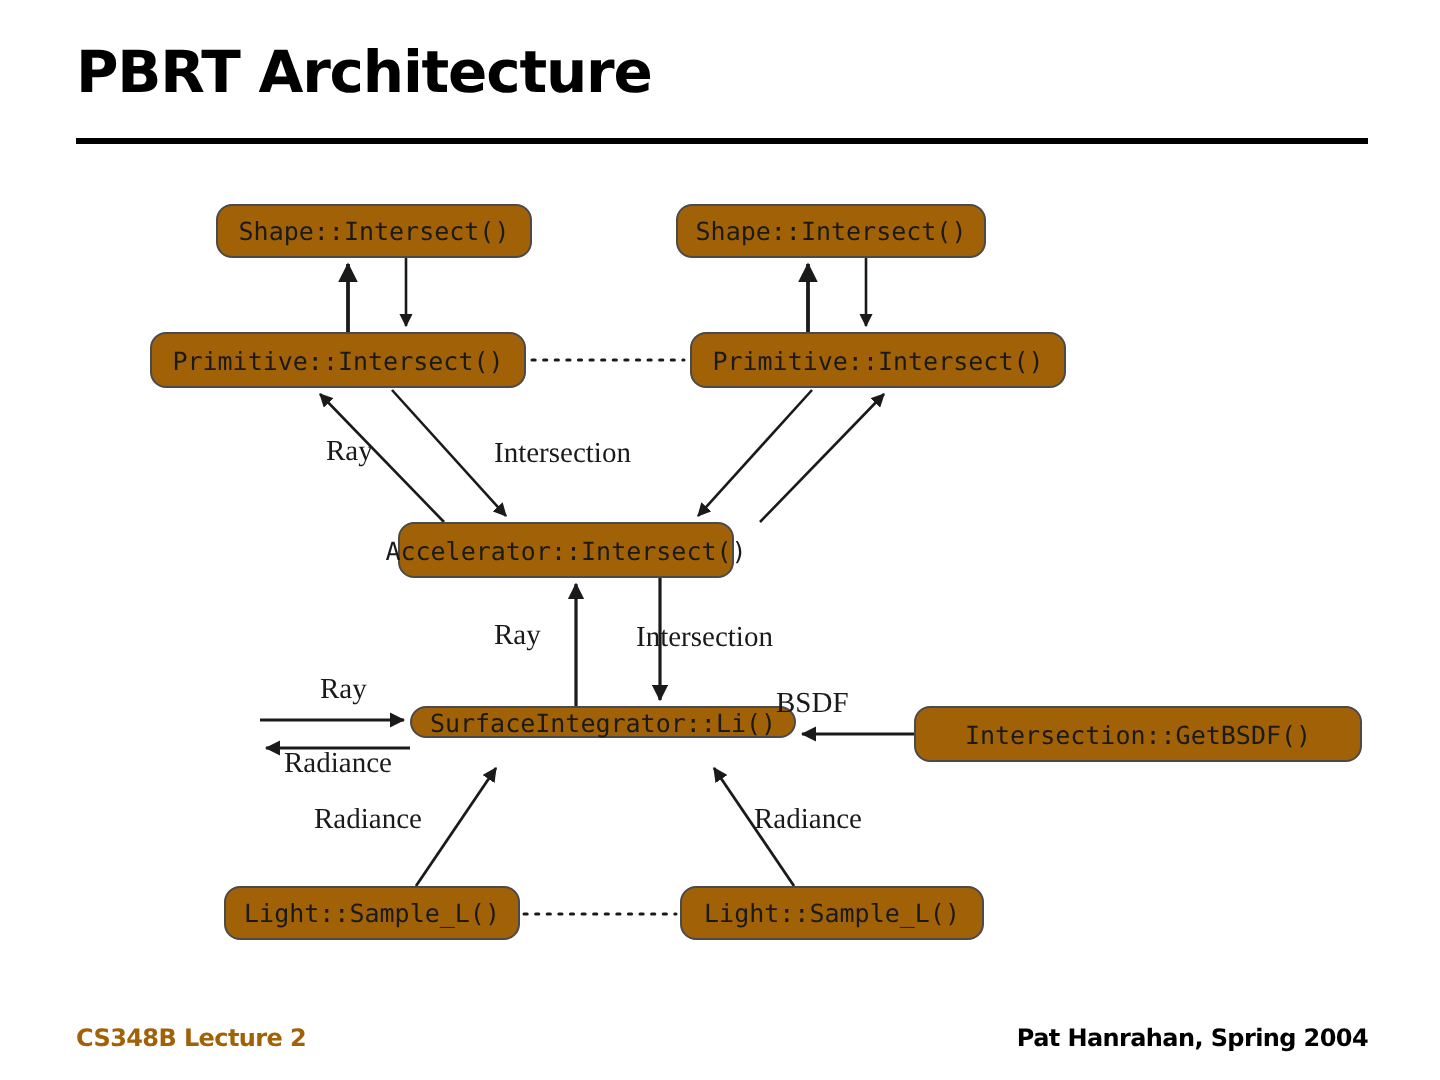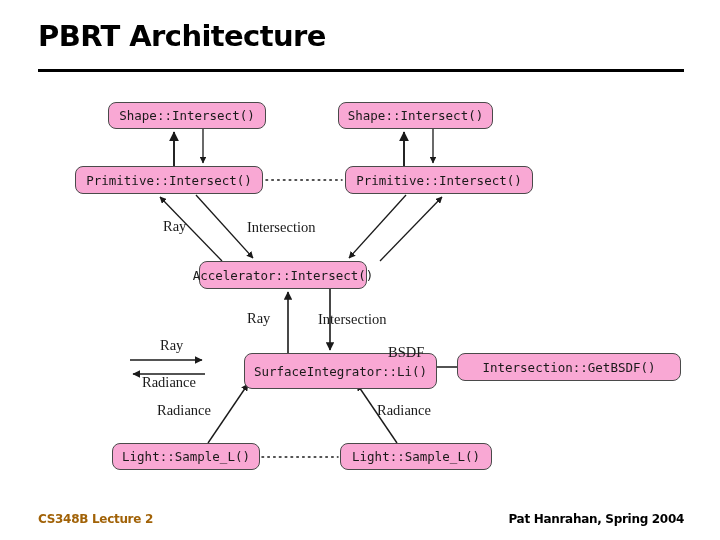--- a/index.html
+++ b/index.html
@@ -60,21 +60,21 @@
   #diagram {
     position: absolute;
     left: 0;
     top: 0;
     width: 720px;
     height: 540px;
   }
   .node {
     position: absolute;
     box-sizing: border-box;
-    background: #f9a8d4;
+    background: #a16207;
     border: 1.4px solid #4a4a4a;
     border-radius: 8px;
     display: flex;
     align-items: center;
     justify-content: center;
     font-family: "DejaVu Sans Mono", monospace;
     font-size: 12.5px;
     color: #1a1a1a;
     white-space: nowrap;
     z-index: 3;
@@ -136,21 +136,21 @@
 
     <line x1="262" y1="457" x2="338" y2="457" stroke="#1a1a1a" stroke-width="1.5" stroke-dasharray="1.6 4.2" stroke-linecap="round"></line>
   </svg>
 
   <div id="nodes-layer">
       <div class="node" style="left: 108px; top: 102px; width: 158px; height: 27px;">Shape::Intersect()</div>
       <div class="node" style="left: 338px; top: 102px; width: 155px; height: 27px;">Shape::Intersect()</div>
       <div class="node" style="left: 75px; top: 166px; width: 188px; height: 28px;">Primitive::Intersect()</div>
       <div class="node" style="left: 345px; top: 166px; width: 188px; height: 28px;">Primitive::Intersect()</div>
       <div class="node" style="left: 199px; top: 261px; width: 168px; height: 28px;">Accelerator::Intersect()</div>
-      <div class="node" style="left: 205px; top: 353px; width: 193px; height: 36px; margin-left: 39px;">SurfaceIntegrator::Li()</div>
+      <div class="node" style="left: 205px; top: 353px; width: 193px; height: 16px;">SurfaceIntegrator::Li()</div>
       <div class="node" style="left: 457px; top: 353px; width: 224px; height: 28px;">Intersection::GetBSDF()</div>
       <div class="node" style="left: 112px; top: 443px; width: 148px; height: 27px;">Light::Sample_L()</div>
       <div class="node" style="left: 340px; top: 443px; width: 152px; height: 27px;">Light::Sample_L()</div>
     </div>
   <div id="labels-layer">
       <div class="edge-label" style="left: 163px; top: 218px;">Ray</div>
       <div class="edge-label" style="left: 247px; top: 219px;">Intersection</div>
       <div class="edge-label" style="left: 247px; top: 310px;">Ray</div>
       <div class="edge-label" style="left: 318px; top: 311px;">Intersection</div>
       <div class="edge-label" style="left: 160px; top: 337px;">Ray</div>

